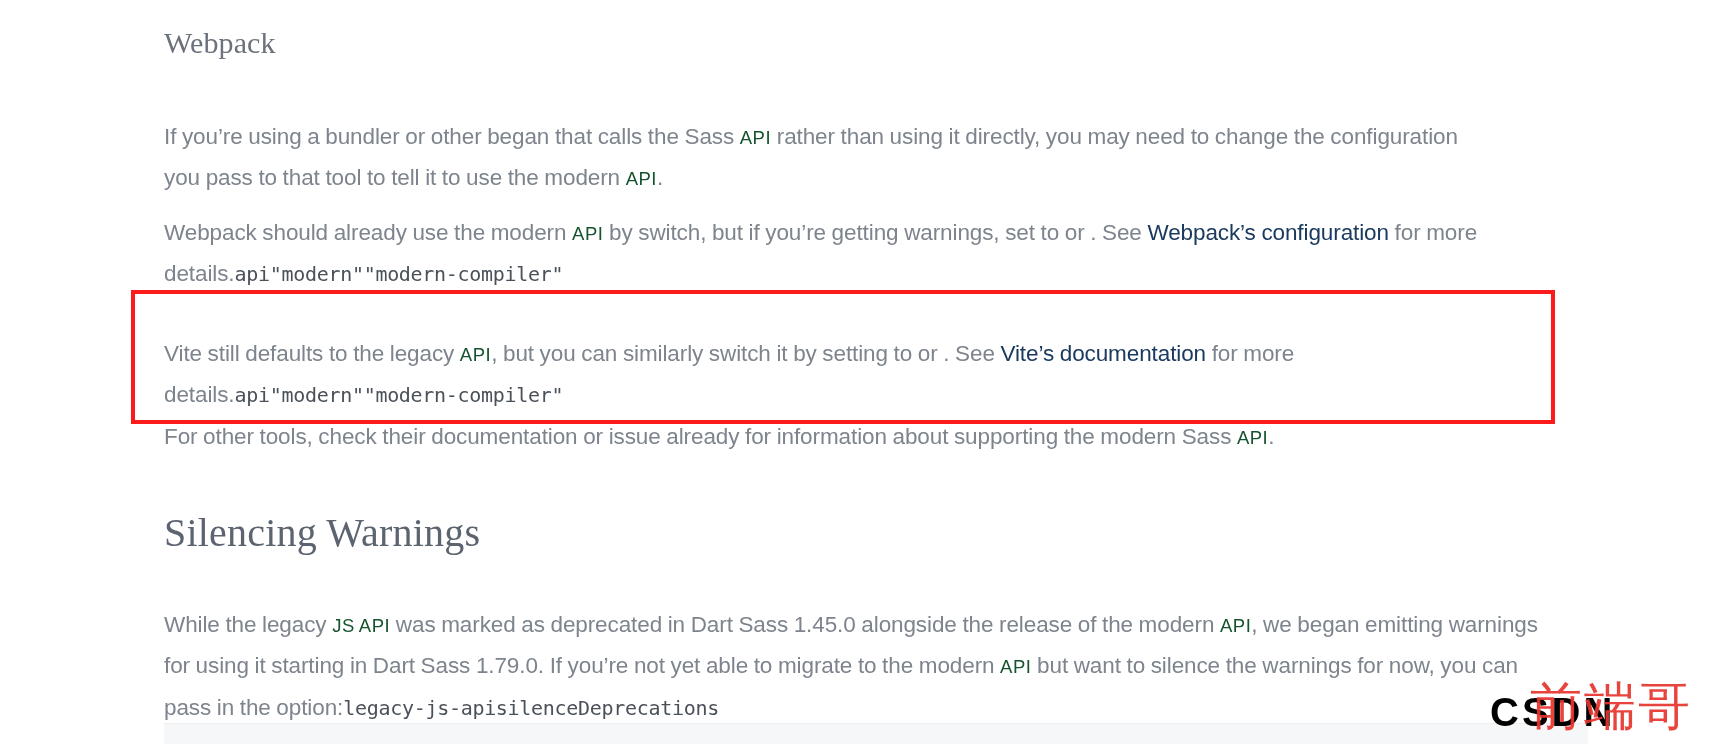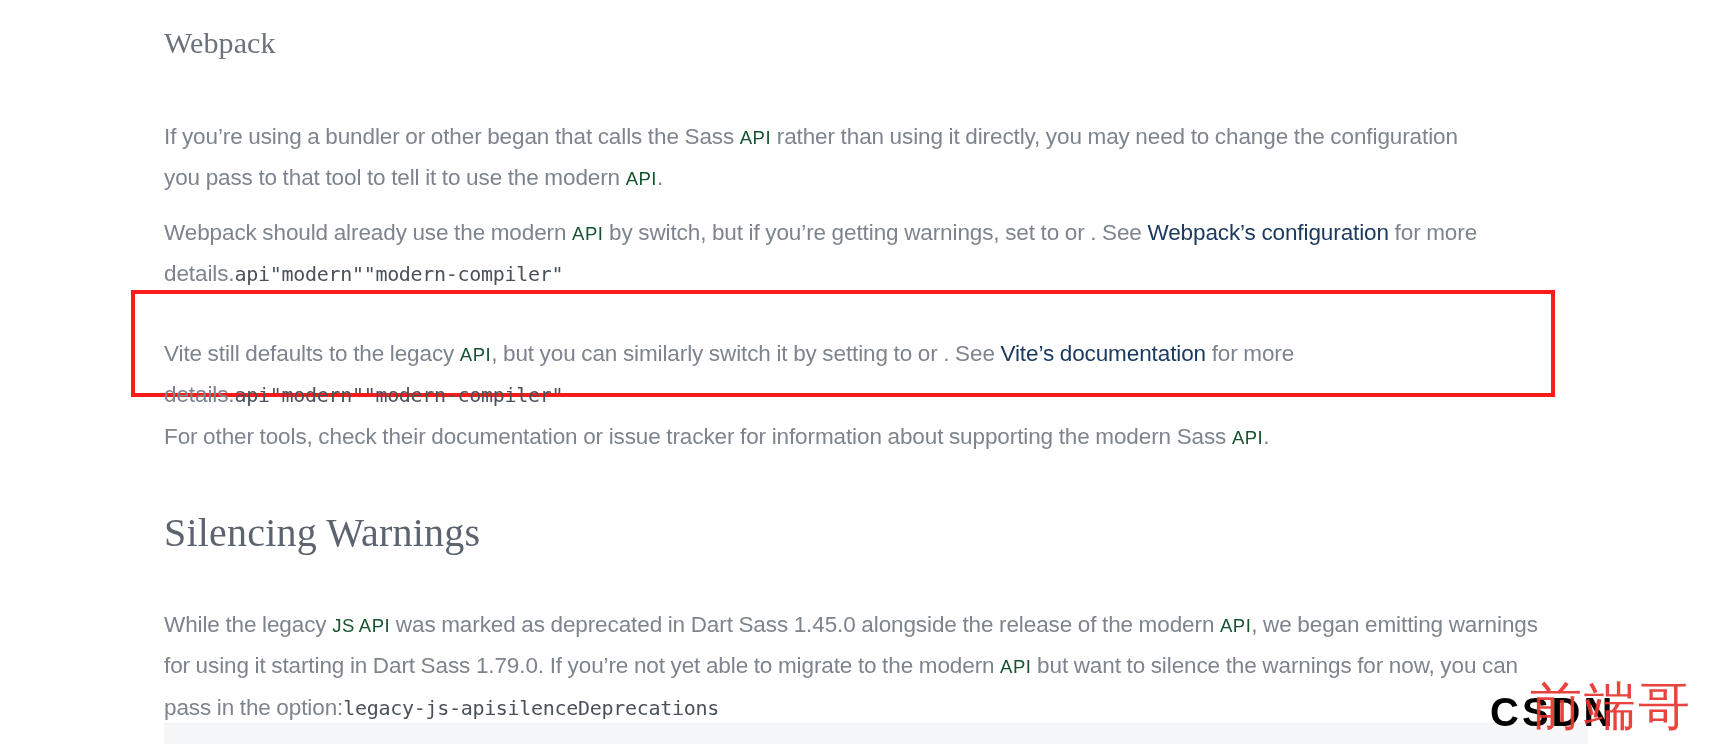--- a/index.html
+++ b/index.html
@@ -100,21 +100,21 @@
     font-family: "Liberation Sans", sans-serif;
     font-size: 22.5px;
   }
 
   
   .redbox {
     position: absolute;
     left: 131px;
     top: 290px;
     width: 1424px;
-    height: 107px;
+    height: 134px;
     border: 4px solid #fc1b1b;
     box-sizing: border-box;
     background: transparent;
   }
   .redbox .inner {
     position: absolute;
     left: 29px;
     top: 17px;
     width: 1320px;
   }
@@ -169,21 +169,21 @@
 
     <p class="para p1">
       <span>If you’re using a bundler or other began that calls the Sass </span><span class="sc">API</span><span> rather than using it directly, you may need to change the configuration you pass to that tool to tell it to use the modern </span><span class="sc">API</span><span>.</span>
     </p>
 
     <p class="para p2">
       <span>Webpack should already use the modern </span><span class="sc">API</span><span> by switch, but if you’re getting warnings, set to or . See </span><a class="link" href="#">Webpack’s configuration</a><span> for more details.</span><span class="code">api"modern""modern-compiler"</span>
     </p>
 
     <p class="para p4">
-      <span>For other tools, check their documentation or issue tracker for information about supporting the modern Sass </span><span class="sc">API</span><span>.</span>
+      <span>For other tools, check their documentation or issue already for information about supporting the modern Sass </span><span class="sc">API</span><span>.</span>
     </p>
 
     <h2 class="h-silencing">Silencing Warnings</h2>
 
     <p class="para p5">
       <span>While the legacy </span><span class="sc">JS API</span><span> was marked as deprecated in Dart Sass 1.45.0 alongside the release of the modern </span><span class="sc">API</span><span>, we began emitting warnings for using it starting in Dart Sass 1.79.0. If you’re not yet able to migrate to the modern </span><span class="sc">API</span><span> but want to silence the warnings for now, you can pass in the option:</span><span class="code">legacy-js-apisilenceDeprecations</span>
     </p>
 
   </div>
 

